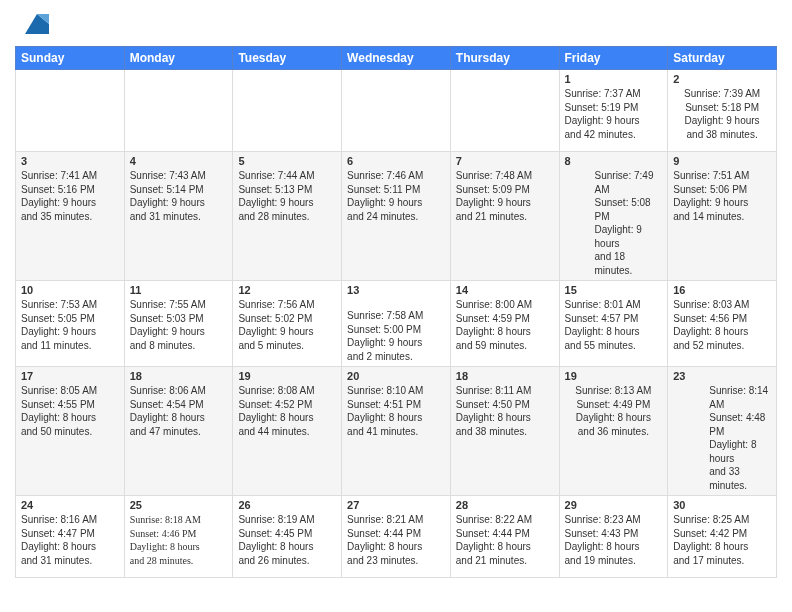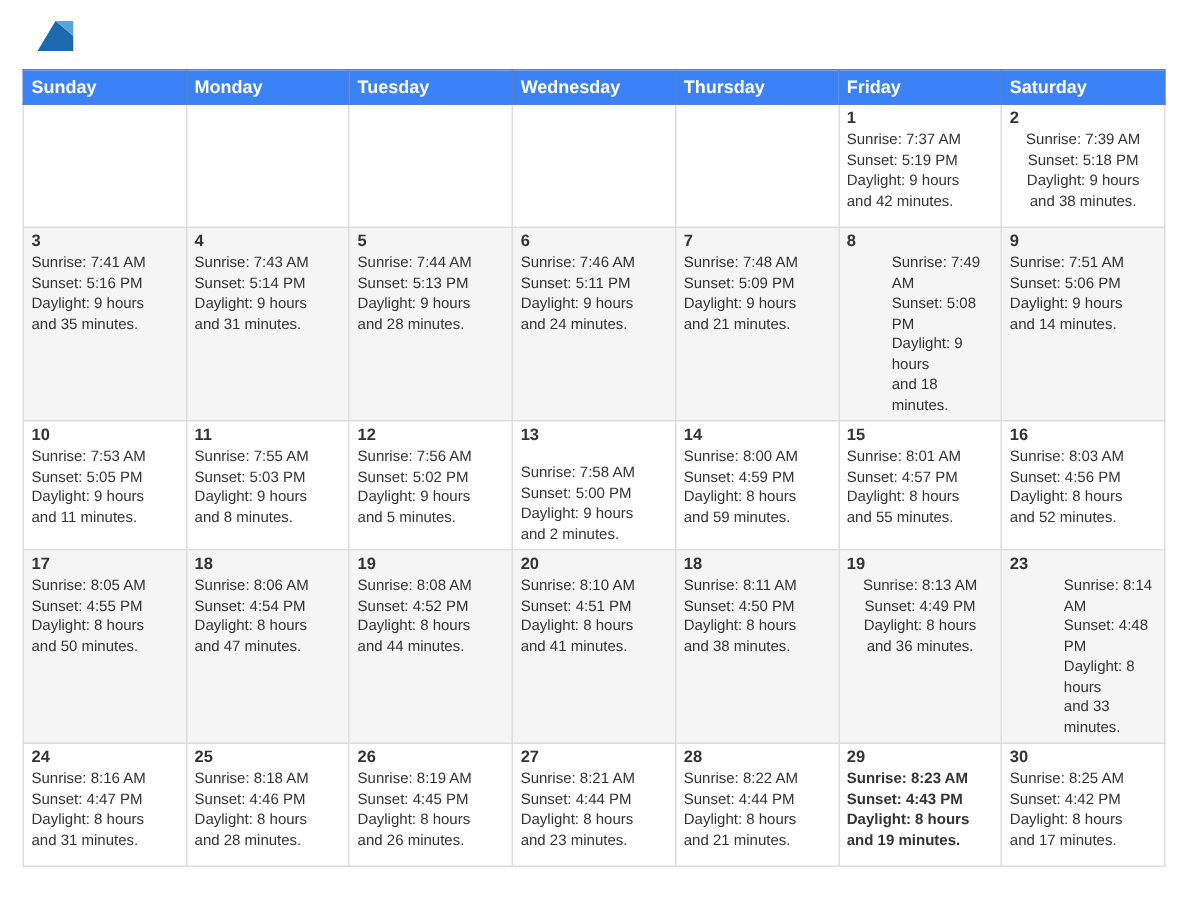--- a/index.html
+++ b/index.html
@@ -309,21 +309,21 @@
         <tr>
           <td>
             <span class="day-number">24</span>
             <div class="day-info" style="white-space: pre-line;">Sunrise: 8:16 AM
 Sunset: 4:47 PM
 Daylight: 8 hours
 and 31 minutes.</div>
           </td>
           <td>
             <span class="day-number">25</span>
-            <div class="day-info" style="white-space: pre-line;">Sunrise: 8:18 AM
+            <div class="day-info" style="white-space: pre-line; font-family: Liberation Serif, serif;">Sunrise: 8:18 AM
 Sunset: 4:46 PM
 Daylight: 8 hours
 and 28 minutes.</div>
           </td>
           <td>
             <span class="day-number">26</span>
             <div class="day-info" style="white-space: pre-line;">Sunrise: 8:19 AM
 Sunset: 4:45 PM
 Daylight: 8 hours
 and 26 minutes.</div>
@@ -337,21 +337,21 @@
           </td>
           <td>
             <span class="day-number">28</span>
             <div class="day-info" style="white-space: pre-line;">Sunrise: 8:22 AM
 Sunset: 4:44 PM
 Daylight: 8 hours
 and 21 minutes.</div>
           </td>
           <td>
             <span class="day-number">29</span>
-            <div class="day-info" style="white-space: pre-line; font-weight: bold;">Sunrise: 8:23 AM
+            <div class="day-info" style="white-space: pre-line;">Sunrise: 8:23 AM
 Sunset: 4:43 PM
 Daylight: 8 hours
 and 19 minutes.</div>
           </td>
           <td>
             <span class="day-number">30</span>
             <div class="day-info" style="white-space: pre-line;">Sunrise: 8:25 AM
 Sunset: 4:42 PM
 Daylight: 8 hours
 and 17 minutes.</div>

